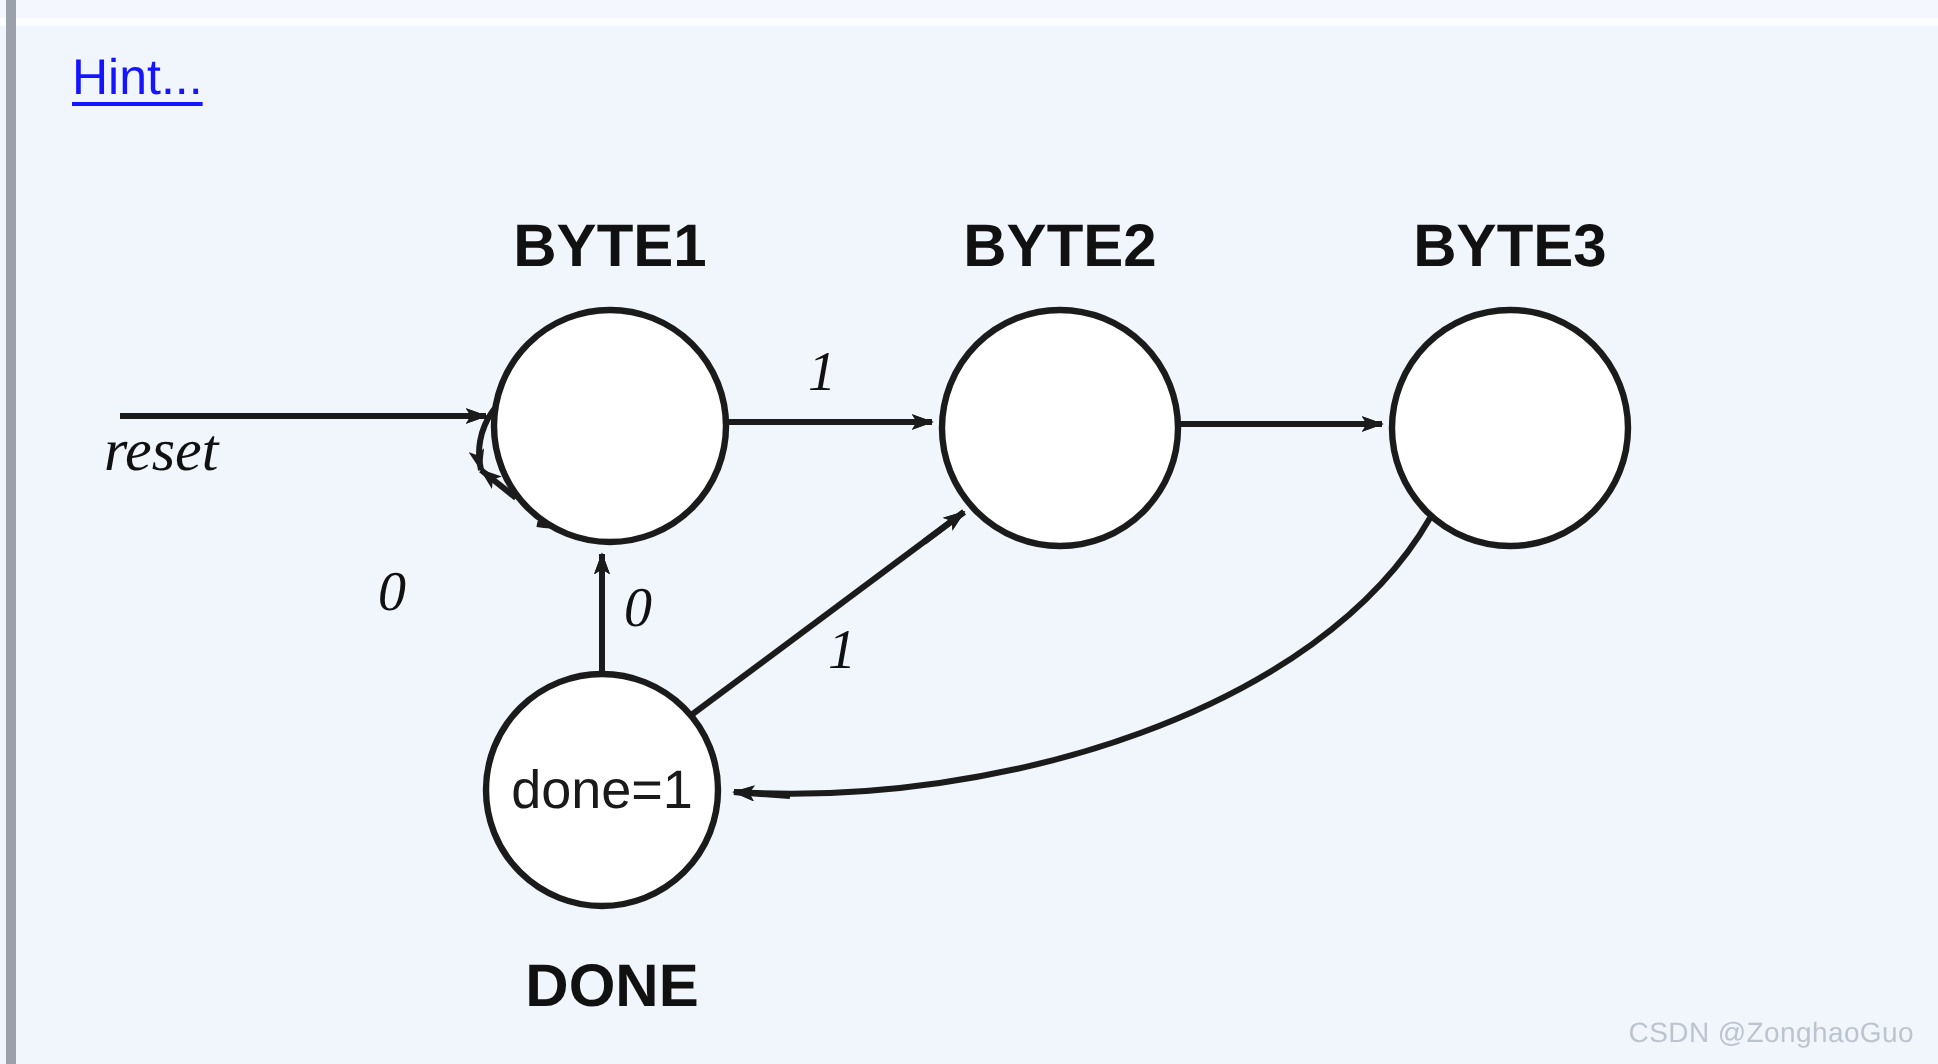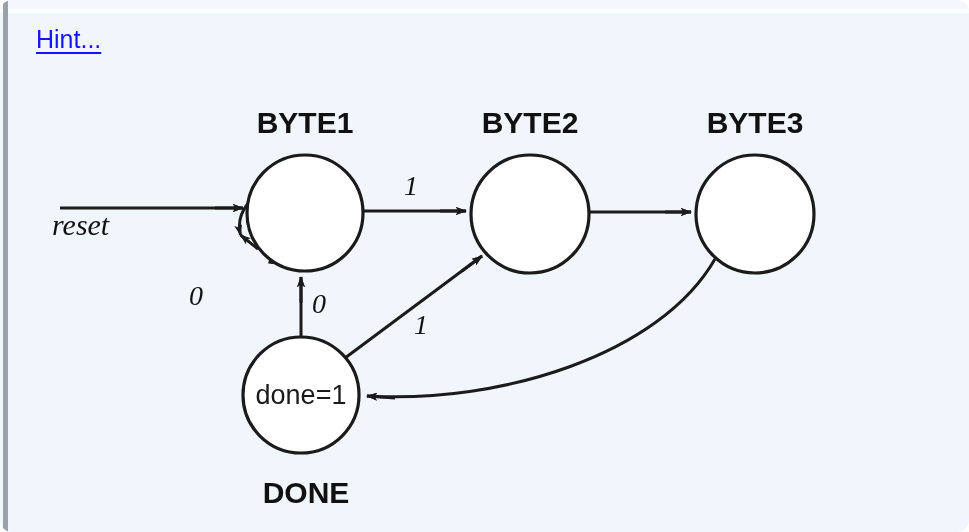--- a/index.html
+++ b/index.html
@@ -7,21 +7,20 @@
     padding: 0;
     background: #ffffff;
   }
   #page {
     position: relative;
     width: 969px;
     height: 532px;
     background: #f1f5fc;
     overflow: hidden;
     font-family: "Liberation Sans", sans-serif;
-    border-radius: 12px;
   }
   
   #top-strip {
     position: absolute;
     left: 0;
     top: 0;
     width: 969px;
     height: 9px;
     background: #f4f8fe;
   }
@@ -160,14 +159,15 @@
     <line class="edge-line" x1="301" y1="303" x2="301" y2="277" marker-end="url(#arrowhead)"></line>
     <line class="edge-line" x1="462" y1="271" x2="482" y2="256" marker-end="url(#arrowhead)"></line>
 
     <text class="reset-label" x="52" y="235">reset</text>
     <text class="edge-label" x="196" y="305">0</text>
     <text class="edge-label" x="411" y="195">1</text>
     <text class="edge-label" x="319" y="313">0</text>
     <text class="edge-label" x="421" y="334">1</text>
   </svg>
 
+  <div id="watermark">CSDN @ZonghaoGuo</div>
 
 </div>
 
 </body></html>

